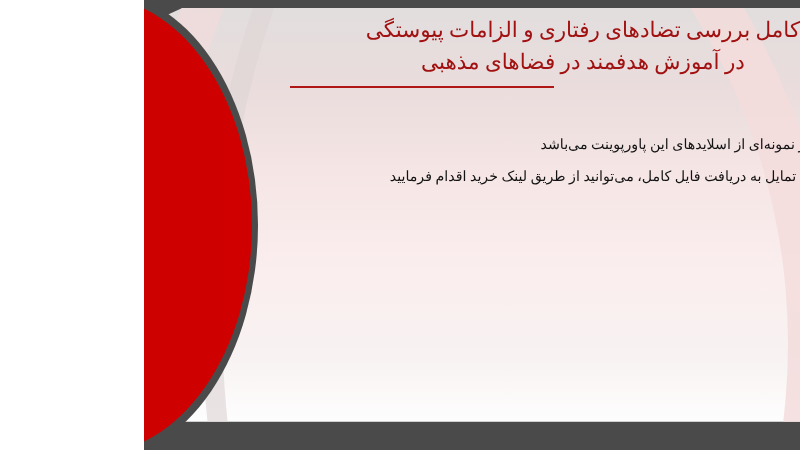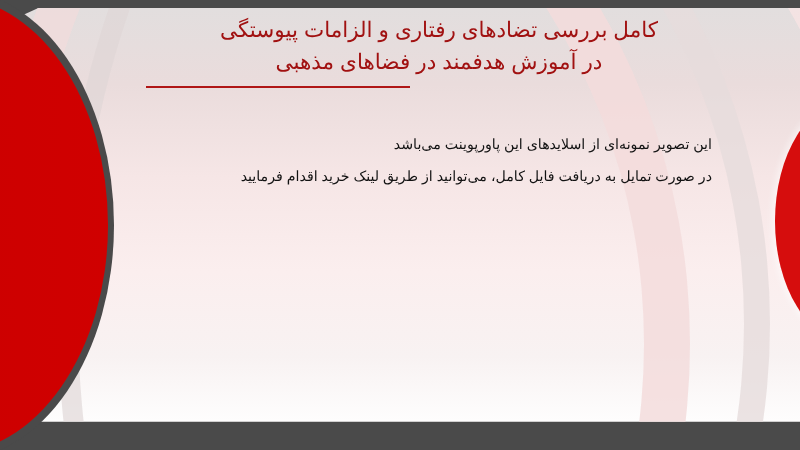--- a/index.html
+++ b/index.html
@@ -2,25 +2,25 @@
 <html lang="fa" dir="rtl"><head>
 <meta charset="utf-8">
 <style>
   html, body {
     margin: 0;
     padding: 0;
     background: #ffffff;
   }
   #slide {
     position: relative;
-    width: 800px;
+    width: 656px;
     height: 450px;
     overflow: hidden;
     background: #0ea5e9;
-    font-family: Liberation Sans, sans-serif;
+    font-family: Liberation Serif, serif;
   }
 
   
   .frame-border {
     position: absolute;
     inset: 0;
     background: #4a4a4a;
   }
 
   

